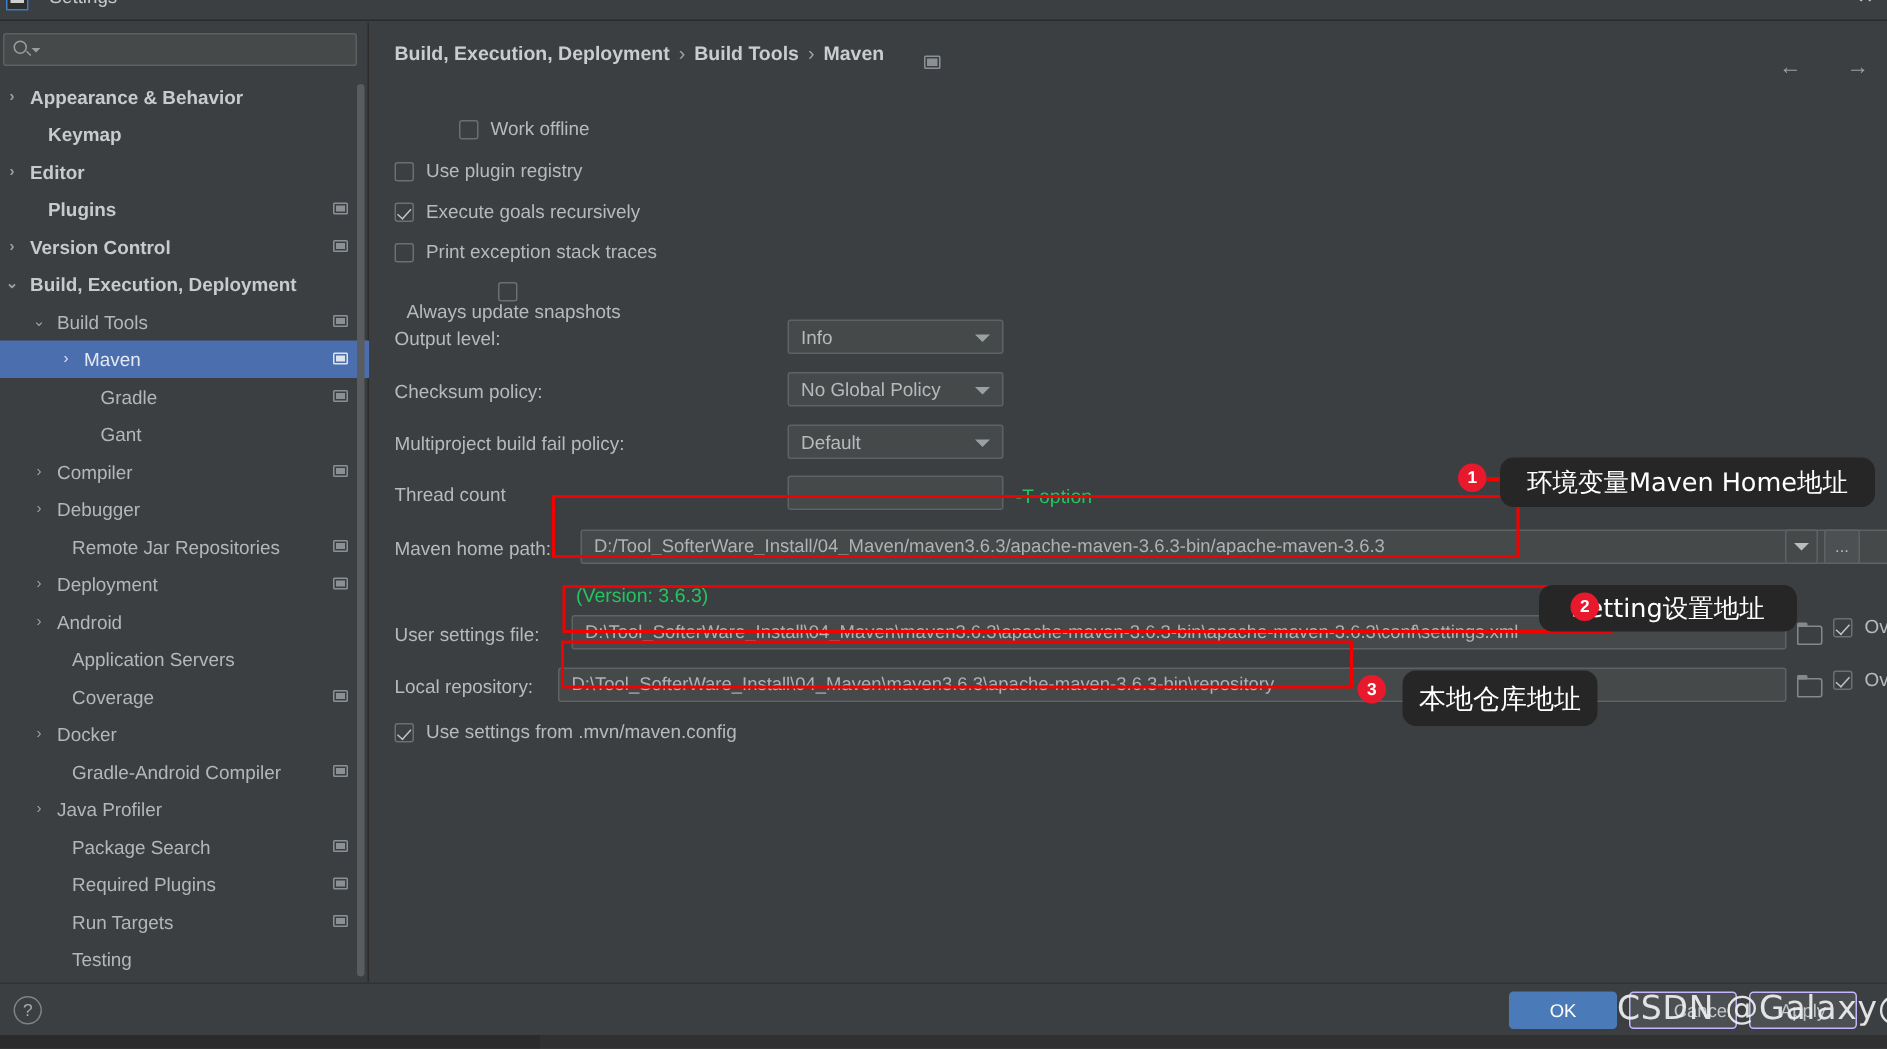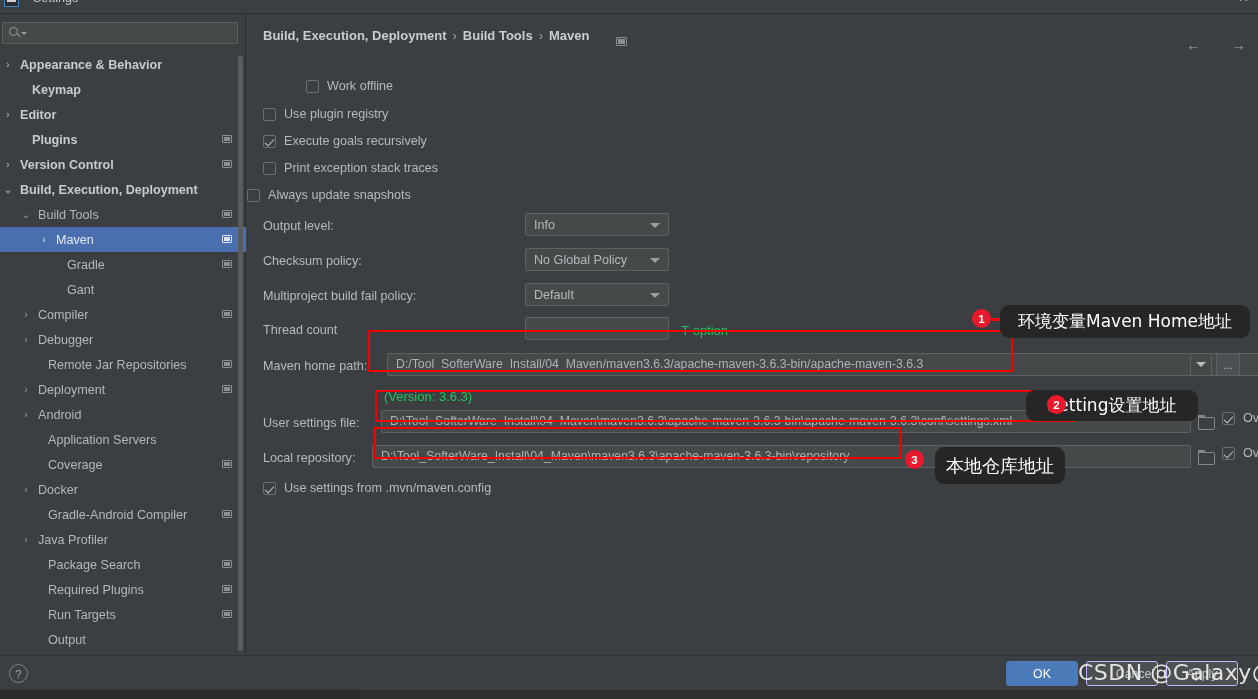--- a/index.html
+++ b/index.html
@@ -362,21 +362,21 @@
         </div>
         <div class="tree-row">
           <span class="lbl" style="left: 48px;">Required Plugins</span>
           <span class="badge"></span>
         </div>
         <div class="tree-row">
           <span class="lbl" style="left: 48px;">Run Targets</span>
           <span class="badge"></span>
         </div>
         <div class="tree-row">
-          <span class="lbl" style="left: 48px;">Output</span>
+          <span class="lbl" style="left: 48px;">Testing</span>
         </div>
       </div>
     <div class="side-scroll"></div>
   </div>
 
   <div class="main">
 
     <div class="breadcrumb">
       <span>Build, Execution, Deployment</span><span class="sep">›</span><span>Build Tools</span><span class="sep">›</span><span>Maven</span>
     </div>
@@ -397,21 +397,21 @@
           <span class="cblabel">Use plugin registry</span>
         </div>
         <div class="cbrow" style="left: 16px; top: 119px;">
           <span class="cbox on"></span>
           <span class="cblabel">Execute goals recursively</span>
         </div>
         <div class="cbrow" style="left: 16px; top: 146px;">
           <span class="cbox"></span>
           <span class="cblabel">Print exception stack traces</span>
         </div>
-        <div class="cbrow" style="left: 0; top: 173px;">
+        <div class="cbrow" style="left: 16px; top: 173px; flex-direction: column;">
           <span class="cbox"></span>
           <span class="cblabel">Always update snapshots</span>
         </div>
       </div>
 
     <div class="flabel" style="left:16px; top:204px;">Output level:</div>
     <div class="combo" style="left:278px; top:198px; width:144px;">
       <span class="ctext">Info</span>
       <span class="cdrop"></span>
     </div>

